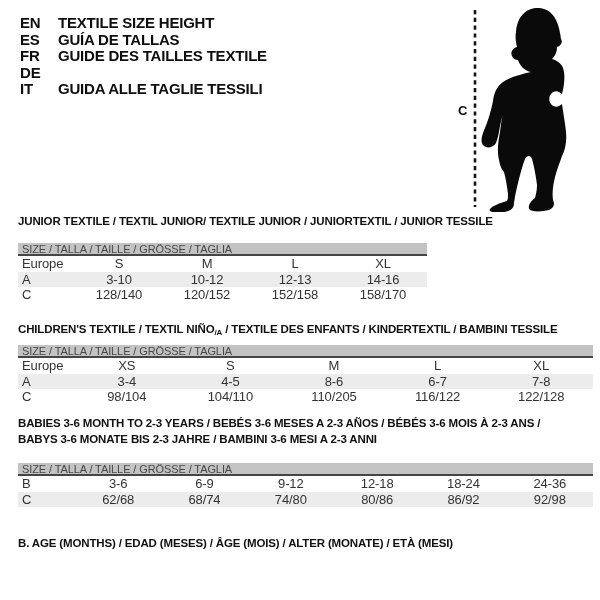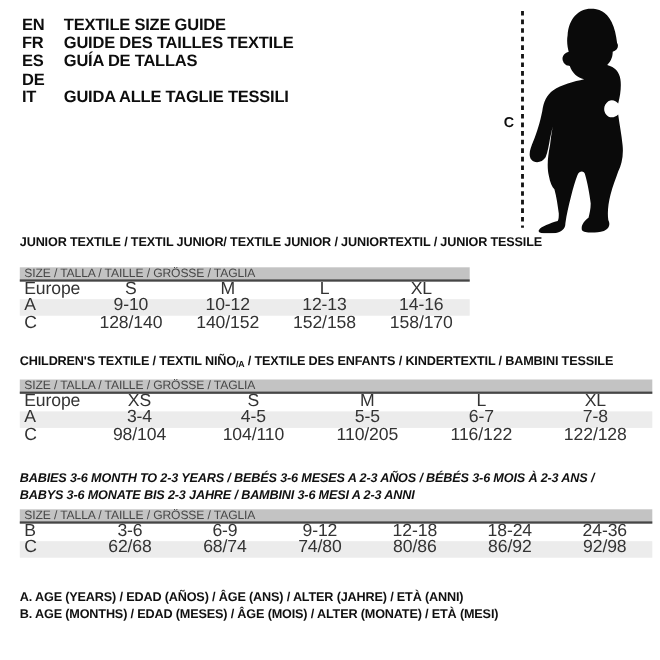--- a/index.html
+++ b/index.html
@@ -21,48 +21,48 @@
   .c-label { position:absolute; left:458px; top:103px;
              font-weight:bold; font-size:13px; color:#0d0d0d; }
   
   .tbl-title { position:absolute; left:18px; font-weight:bold;
                font-size:11.5px; color:#101010; letter-spacing:-0.15px;
                line-height:15.5px; white-space:pre; }
   .tbl { position:absolute; left:18px; }
   .size-bar { height:13px; background:#c3c3c3; border-bottom:2px solid #454545;
               display:flex; align-items:center; padding-left:4px;
               font-size:11px; color:#474747; letter-spacing:-0.1px;text-align:center; }
-  .trow { display:flex; align-items:flex-end; height:15.5px;
-          font-size:16px; color:#333333; letter-spacing:-0.1px; }
+  .trow { display:flex; align-items:center; height:15.5px;
+          font-size:13px; color:#333333; letter-spacing:-0.1px; }
   .trow.shaded { background:#ececec; }
   .trow .lbl { width:57px; padding-left:4px; }
   .trow .cell { flex:1; text-align:center; }
   .w1 { width:409px; }
   .w2 { width:575px; }
   .sub { font-size:8px; vertical-align:-2px; }
   
   .notes { position:absolute; left:18px; top:535px; }
   .note { font-weight:bold; font-size:11.5px; color:#101010;
           line-height:16.2px; letter-spacing:-0.15px; }
 </style>
 </head>
 <body>
 
 <div class="langs">
   <div class="lang-row">
     <span class="code">EN</span>
-    <span>TEXTILE SIZE GUIDE</span>
+    <span>TEXTILE SIZE HEIGHT</span>
+  </div>
+  <div class="lang-row">
+    <span class="code">ES</span>
+    <span>GUÍA DE TALLAS</span>
   </div>
   <div class="lang-row">
     <span class="code">FR</span>
     <span>GUIDE DES TAILLES TEXTILE</span>
-  </div>
-  <div class="lang-row">
-    <span class="code">ES</span>
-    <span>GUÍA DE TALLAS</span>
   </div>
   <div class="lang-row">
     <span class="code">DE</span>
   </div>
   <div class="lang-row">
     <span class="code">IT</span>
     <span>GUIDA ALLE TAGLIE TESSILI</span>
   </div>
 </div>
 
@@ -98,64 +98,64 @@
   <div class="size-bar">SIZE / TALLA / TAILLE / GRÖSSE / TAGLIA</div>
   <div class="trow">
     <span class="lbl">Europe</span>
     <span class="cell">S</span>
     <span class="cell">M</span>
     <span class="cell">L</span>
     <span class="cell">XL</span>
   </div>
   <div class="trow shaded">
     <span class="lbl">A</span>
-    <span class="cell">9-10</span>
+    <span class="cell">3-10</span>
     <span class="cell">10-12</span>
     <span class="cell">12-13</span>
     <span class="cell">14-16</span>
   </div>
   <div class="trow">
     <span class="lbl">C</span>
     <span class="cell">128/140</span>
-    <span class="cell">140/152</span>
+    <span class="cell">120/152</span>
     <span class="cell">152/158</span>
     <span class="cell">158/170</span>
   </div>
 </div>
 
 <div class="tbl-title" style="top:322px;"><span>CHILDREN'S TEXTILE / TEXTIL NIÑO</span><span class="sub">/A</span><span> / TEXTILE DES ENFANTS / KINDERTEXTIL / BAMBINI TESSILE</span></div>
 <div class="tbl w2" style="top:345px;">
   <div class="size-bar">SIZE / TALLA / TAILLE / GRÖSSE / TAGLIA</div>
   <div class="trow">
     <span class="lbl">Europe</span>
     <span class="cell">XS</span>
     <span class="cell">S</span>
     <span class="cell">M</span>
     <span class="cell">L</span>
     <span class="cell">XL</span>
   </div>
   <div class="trow shaded">
     <span class="lbl">A</span>
     <span class="cell">3-4</span>
     <span class="cell">4-5</span>
-    <span class="cell">5-5</span>
+    <span class="cell">8-6</span>
     <span class="cell">6-7</span>
     <span class="cell">7-8</span>
   </div>
   <div class="trow">
     <span class="lbl">C</span>
     <span class="cell">98/104</span>
     <span class="cell">104/110</span>
     <span class="cell">110/205</span>
     <span class="cell">116/122</span>
     <span class="cell">122/128</span>
   </div>
 </div>
 
-<div class="tbl-title" style="top:428px;font-style:italic;"><span style="display:block">BABIES 3-6 MONTH TO 2-3 YEARS / BEBÉS 3-6 MESES A 2-3 AÑOS / BÉBÉS 3-6 MOIS À 2-3 ANS /</span><span style="display:block">BABYS 3-6 MONATE BIS 2-3 JAHRE / BAMBINI 3-6 MESI A 2-3 ANNI</span></div>
+<div class="tbl-title" style="top:416px;"><span style="display:block">BABIES 3-6 MONTH TO 2-3 YEARS / BEBÉS 3-6 MESES A 2-3 AÑOS / BÉBÉS 3-6 MOIS À 2-3 ANS /</span><span style="display:block">BABYS 3-6 MONATE BIS 2-3 JAHRE / BAMBINI 3-6 MESI A 2-3 ANNI</span></div>
 <div class="tbl w2" style="top:463px;">
   <div class="size-bar">SIZE / TALLA / TAILLE / GRÖSSE / TAGLIA</div>
   <div class="trow">
     <span class="lbl">B</span>
     <span class="cell">3-6</span>
     <span class="cell">6-9</span>
     <span class="cell">9-12</span>
     <span class="cell">12-18</span>
     <span class="cell">18-24</span>
     <span class="cell">24-36</span>
@@ -165,15 +165,14 @@
     <span class="cell">62/68</span>
     <span class="cell">68/74</span>
     <span class="cell">74/80</span>
     <span class="cell">80/86</span>
     <span class="cell">86/92</span>
     <span class="cell">92/98</span>
   </div>
 </div>
 
 <div class="notes">
-  <div class="note">A. AGE (YEARS) / EDAD (AÑOS) / ÂGE (ANS) / ALTER (JAHRE) / ETÀ (ANNI)</div>
   <div class="note">B. AGE (MONTHS) / EDAD (MESES) / ÂGE (MOIS) / ALTER (MONATE) / ETÀ (MESI)</div>
 </div>
 
 </body></html>

